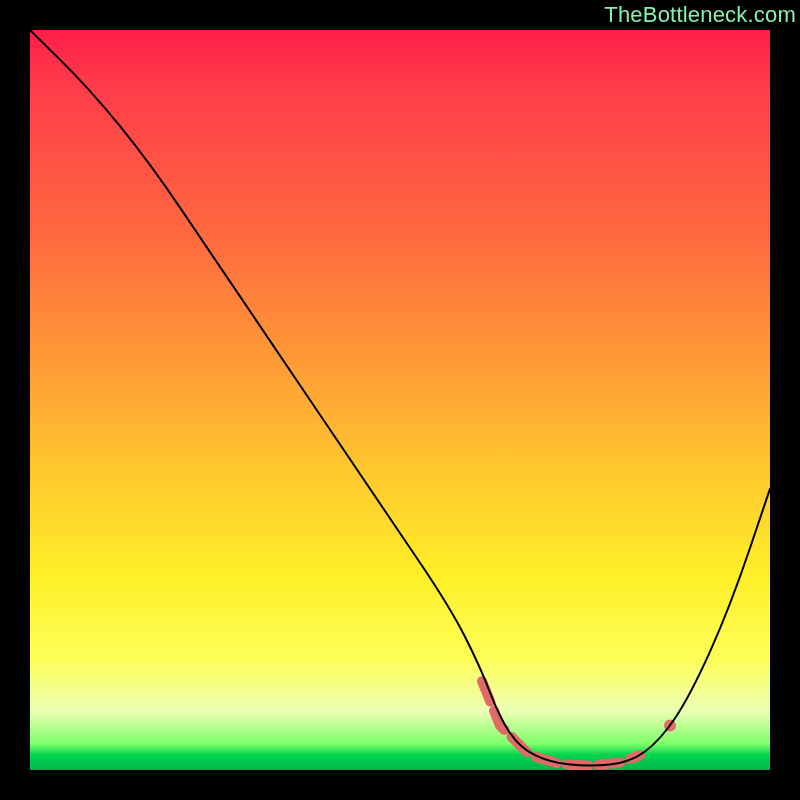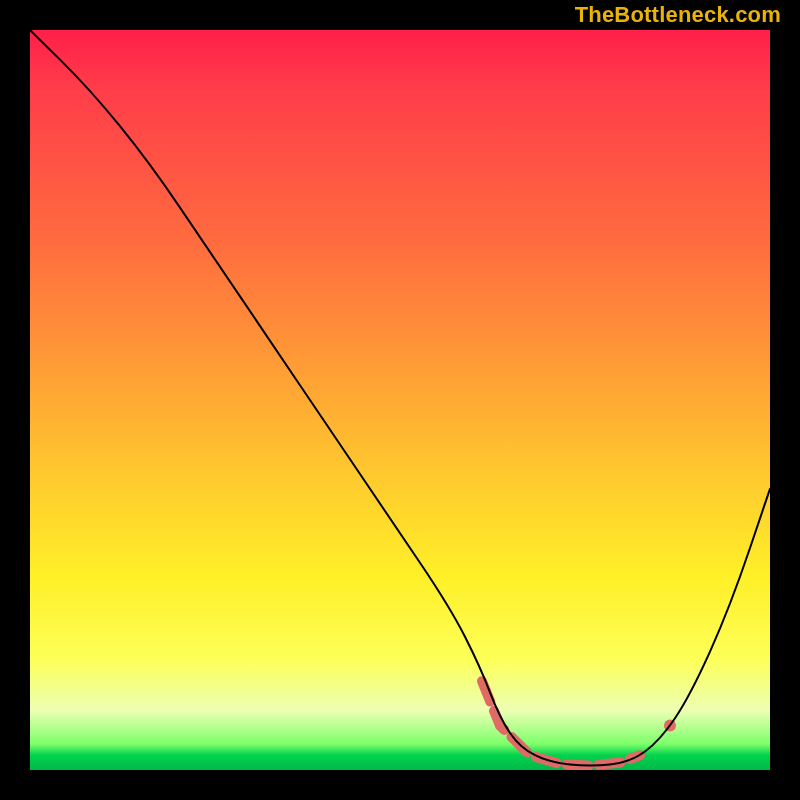--- a/index.html
+++ b/index.html
@@ -13,24 +13,24 @@
   }
   .outer {
     position: relative;
     width: 800px;
     height: 800px;
     background: #000;
   }
   .watermark {
     position: absolute;
     top: 2px;
-    right: 19px;
-    color: #eab308;
+    right: 4px;
+    color: #86efac;
     font-size: 22px;
-    font-weight: 700;
+    font-weight: 400;
     letter-spacing: 0.2px;
     z-index: 20;
     user-select: none;
   }
   .plot-area {
     position: absolute;
     left: 30px;
     top: 30px;
     width: 740px;
     height: 740px;

